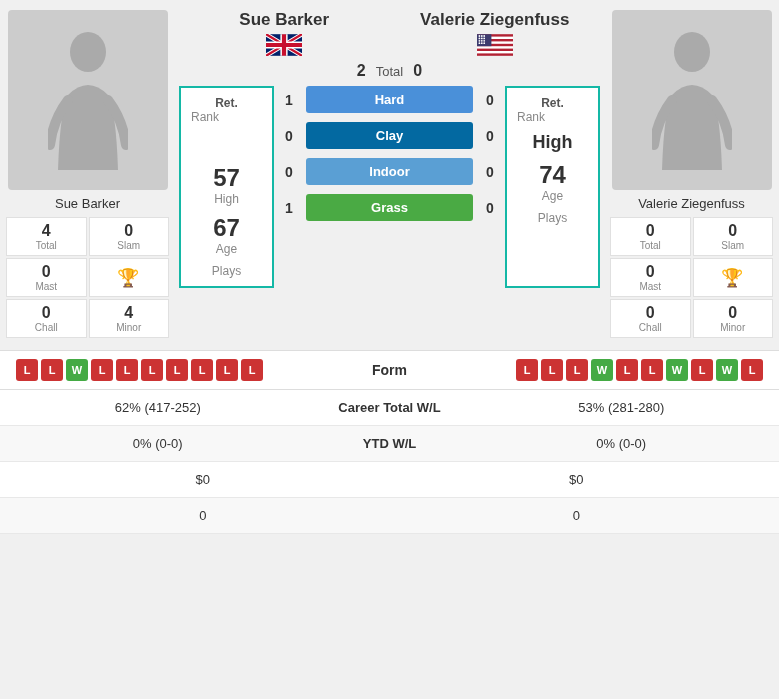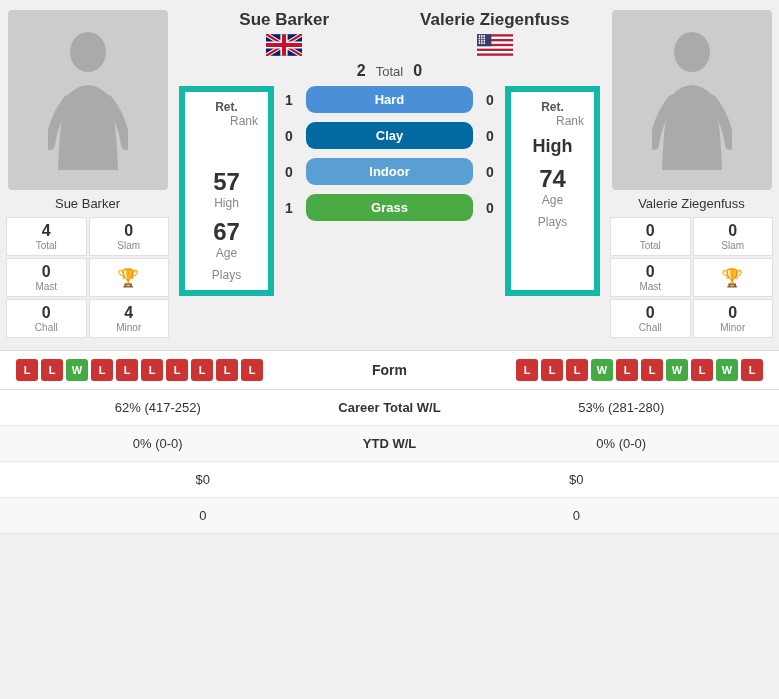--- a/index.html
+++ b/index.html
@@ -64,21 +64,21 @@
     .stat-label {
       font-size: 10px;
       color: #888;
       display: block;
     }
 
     .surface-btn {
       flex: 1;
       padding: 6px 12px;
       border: none;
-      border-radius: 9px;
+      border-radius: 3px;
       color: white;
       font-weight: bold;
       font-size: 13px;
       text-align: center;
       cursor: pointer;
     }
 
     .surface-btn.hard { background: #4a90d9; }
     .surface-btn.clay { background: #0369a1; }
     .surface-btn.indoor { background: #5a9fd4; }
@@ -188,35 +188,35 @@
     .side-num {
       font-size: 14px;
       font-weight: bold;
       color: #333;
       width: 22px;
       text-align: center;
     }
 
     .stats-inner-box {
       background: #fff;
-      border: 6px solid #14b8a6;
+      border: 2px solid #14b8a6;
       padding: 8px 10px;
     }
 
     .ret-text {
       font-size: 12px;
       font-weight: bold;
       color: #555;
       text-align: center;
     }
 
     .rank-text {
       font-size: 12px;
       color: #888;
-      text-align: right;
+      text-align: left;
     }
 
     .big-number {
       font-size: 24px;
       font-weight: bold;
       color: #333;
       text-align: center;
     }
 
     .mid-label {

